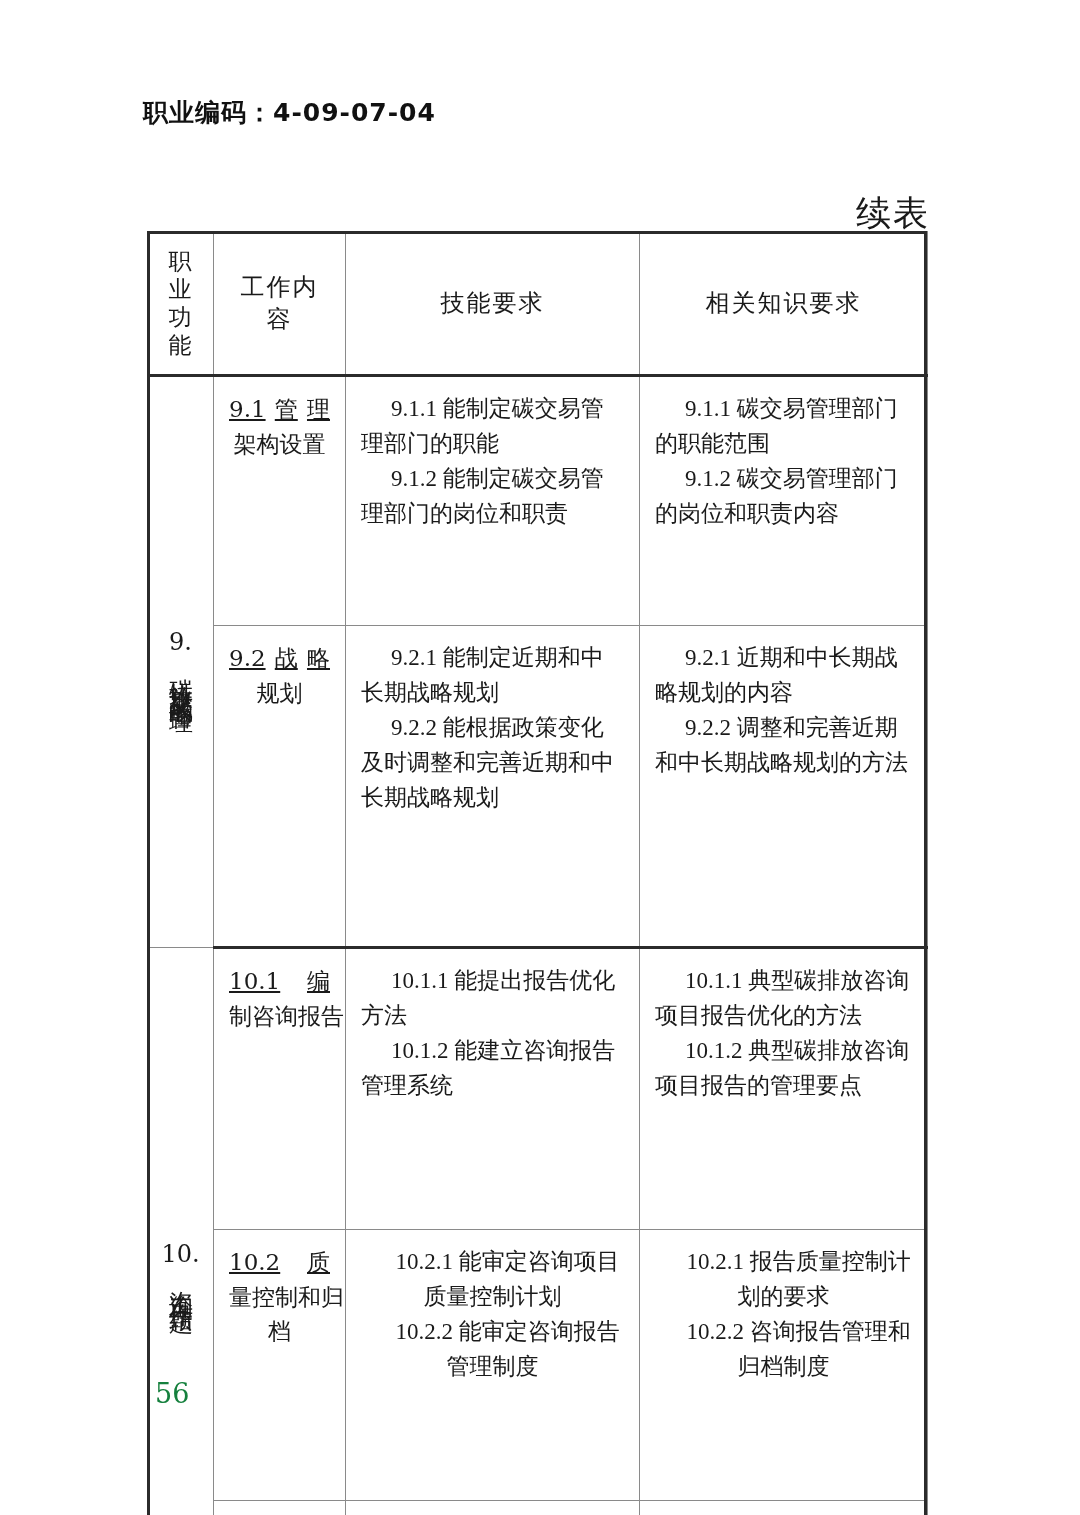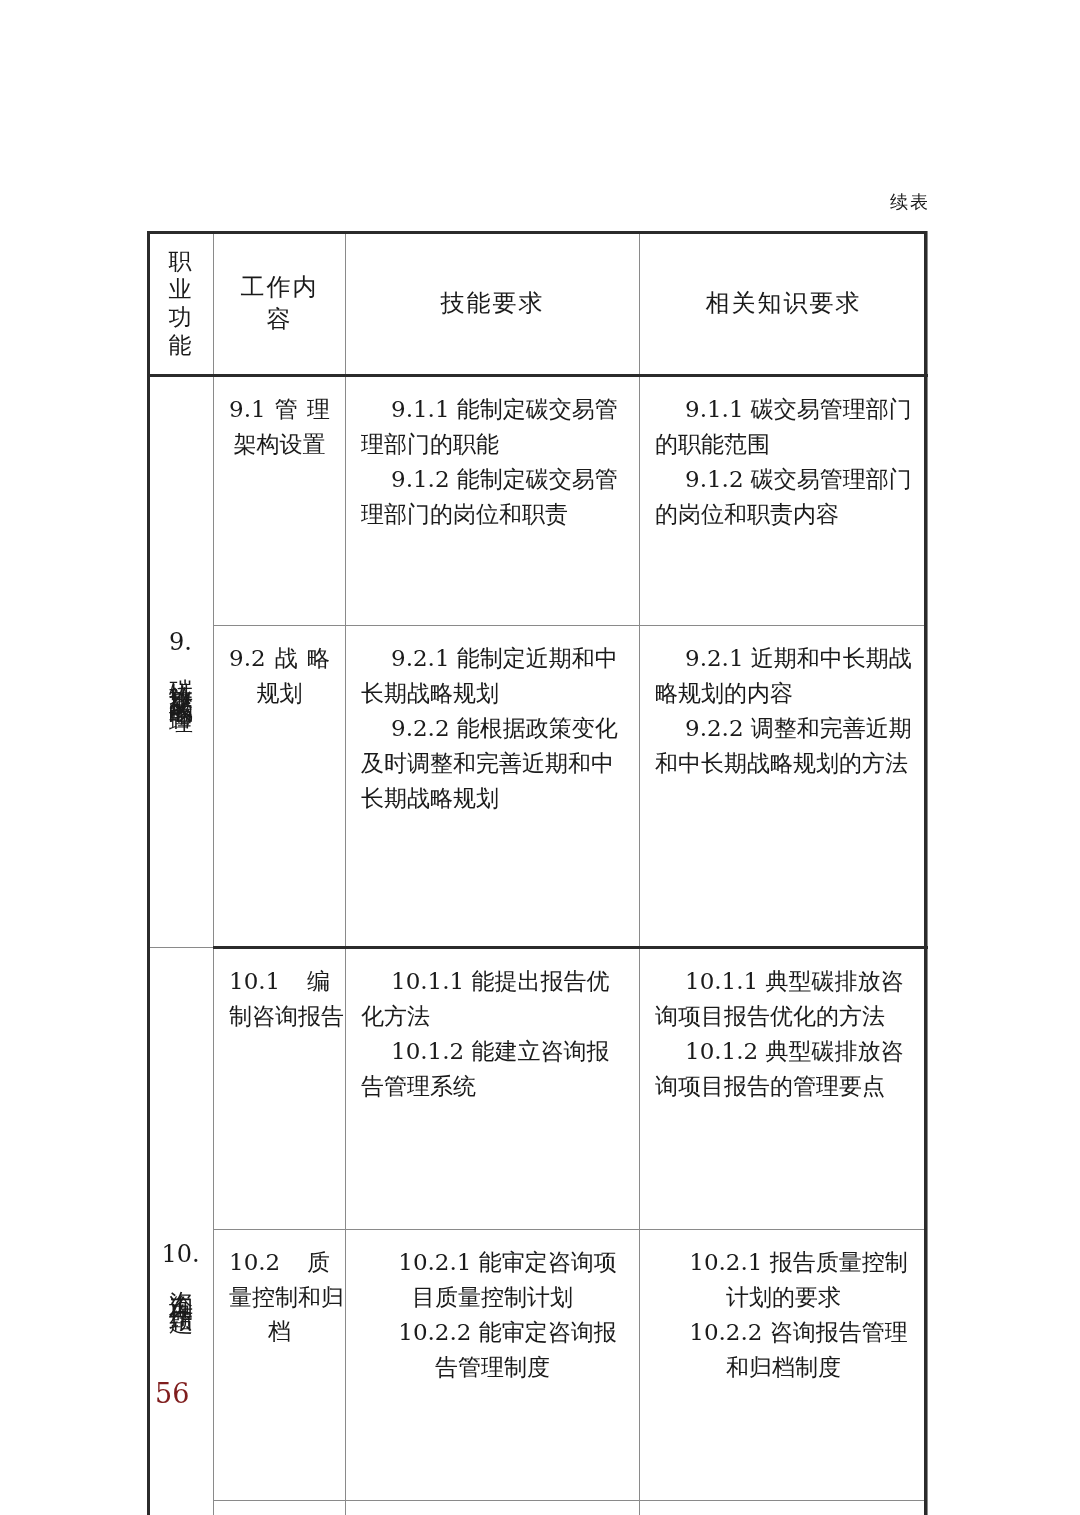--- a/index.html
+++ b/index.html
@@ -32,21 +32,21 @@
     letter-spacing: 1px;
     white-space: nowrap;
     color: #111;
   }
 
   
   .table-caption {
     position: absolute;
     right: 150px;
     top: 190px;
-    font-size: 18px;
+    font-size: 35px;
     letter-spacing: 2px;
     color: #1a1a1a;
   }
 
   
   .tbl-wrap {
     position: absolute;
     left: 147px;
     top: 231px;
     width: 780px;
@@ -142,57 +142,60 @@
     line-height: 1.5;
   }
   .work-line {
     display: block;
     white-space: nowrap;
   }
   .work-line.justify {
     display: flex;
     justify-content: space-between;
     white-space: nowrap;
+    text-decoration: underline;
   }
 
   
   td.req-cell {
     vertical-align: middle;
     padding: 10px 12px 10px 10px;
   }
   .req-block {
     font-size: 23px;
     line-height: 1.52;
   }
   .req-item {
     display: block;
     text-indent: 30px;
+    font-family: Liberation Serif, serif;
   }
 
   
   tr.r91 td { height: 218px; }
   tr.r92 td { height: 290px; }
   tr.r101 td { height: 250px; }
   tr.r102 td { height: 240px; text-align: center; }
   tr.filler td { height: 58px; border-bottom: none; }
 
   
   .folio {
     position: absolute;
     left: 155px;
     top: 1378px;
     font-size: 27px;
-    color: #7f1d1d;
+    color: #15803d;
   }
 </style>
 </head>
 <body>
 
 <div class="page">
 
+  <div class="running-head">职业编码：4-09-07-04</div>
 
   <div class="table-caption">续表</div>
 
   <div class="tbl-wrap">
     <table class="skills">
       <colgroup>
         <col class="c1">
           <col class="c2">
           <col class="c3">
           <col class="c4">

